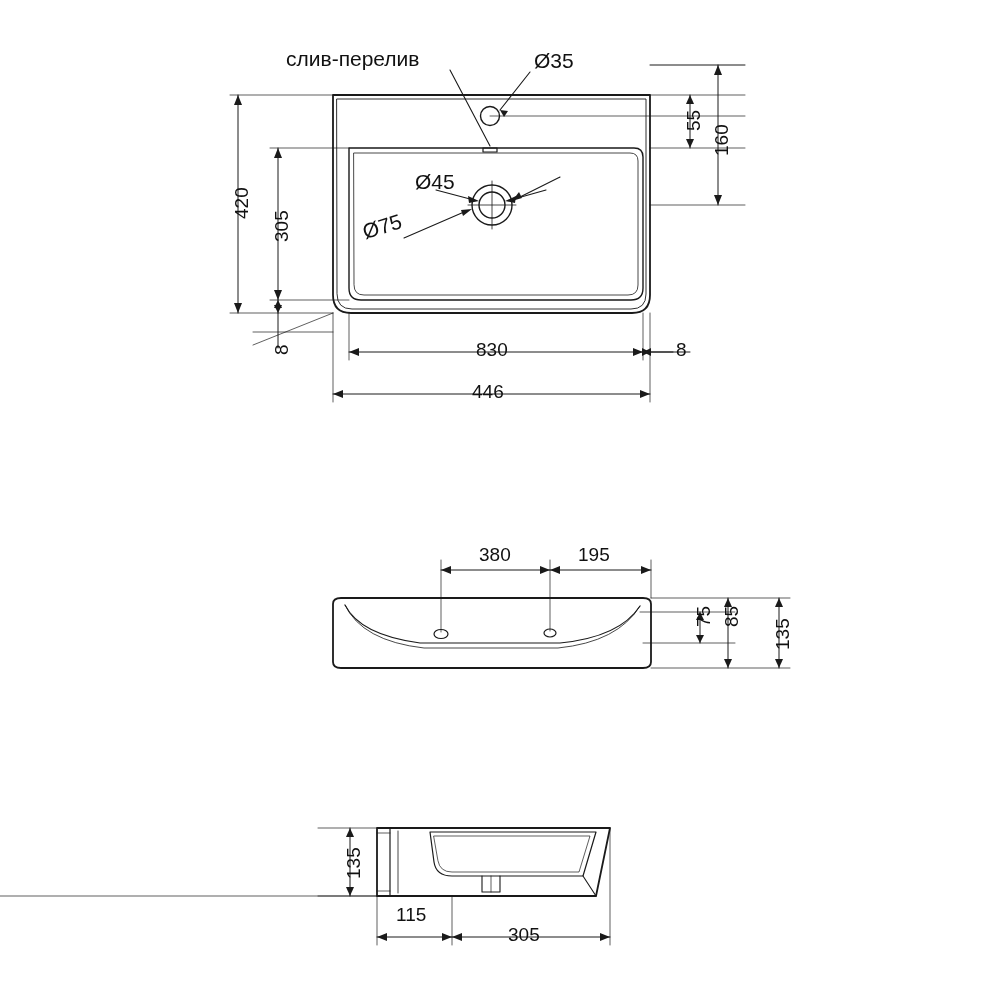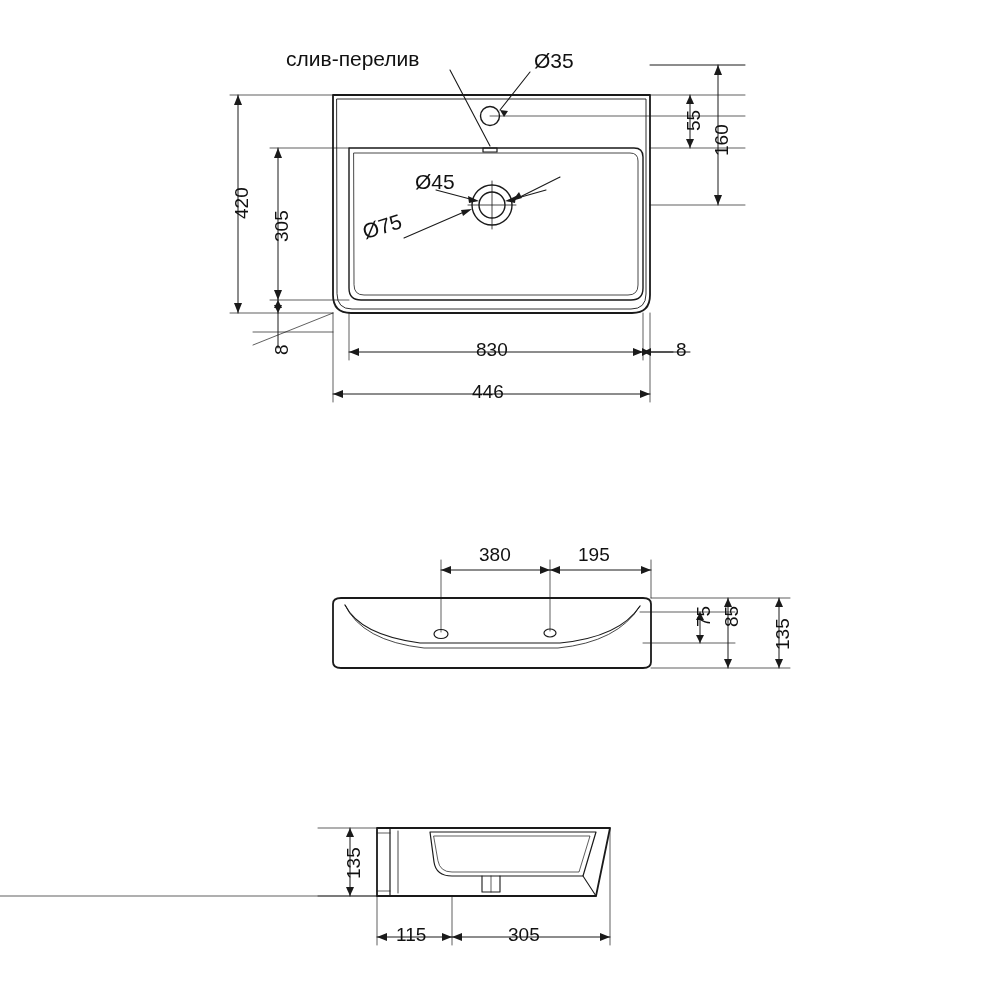--- a/index.html
+++ b/index.html
@@ -279,16 +279,16 @@
   <div class="lbl" style="left:676px; top:340px;">8</div>
   <div class="lbl" style="left:472px; top:382px;">446</div>
 
   <div class="lbl" style="left:479px; top:545px;">380</div>
   <div class="lbl" style="left:578px; top:545px;">195</div>
   <div class="lbl rot" style="left:694px; top:627px;">75</div>
   <div class="lbl rot" style="left:722px; top:627px;">85</div>
   <div class="lbl rot" style="left:773px; top:650px;">135</div>
 
   <div class="lbl rot" style="left:344px; top:879px;">135</div>
-  <div class="lbl" style="left:396px; top:925px;">115</div>
+  <div class="lbl" style="left:396px; top:905px;">115</div>
   <div class="lbl" style="left:508px; top:925px;">305</div>
 
 </div>
 
 </body></html>

